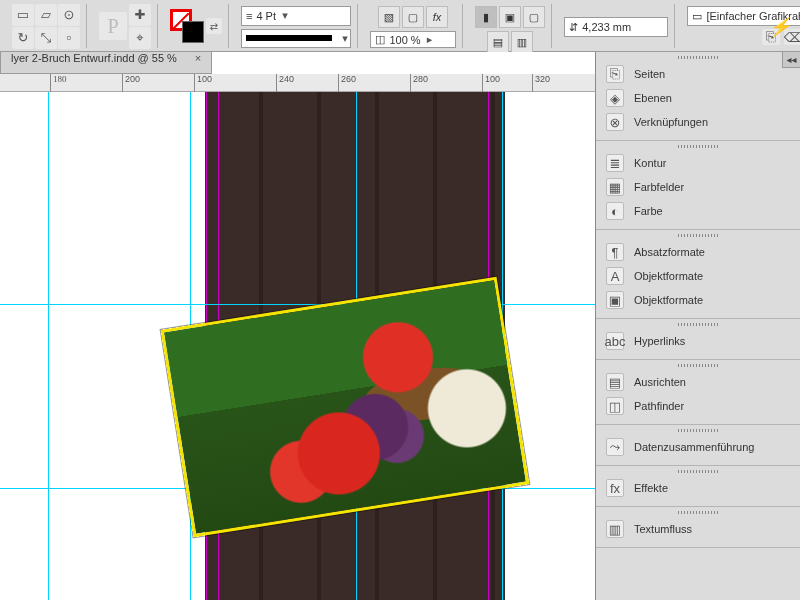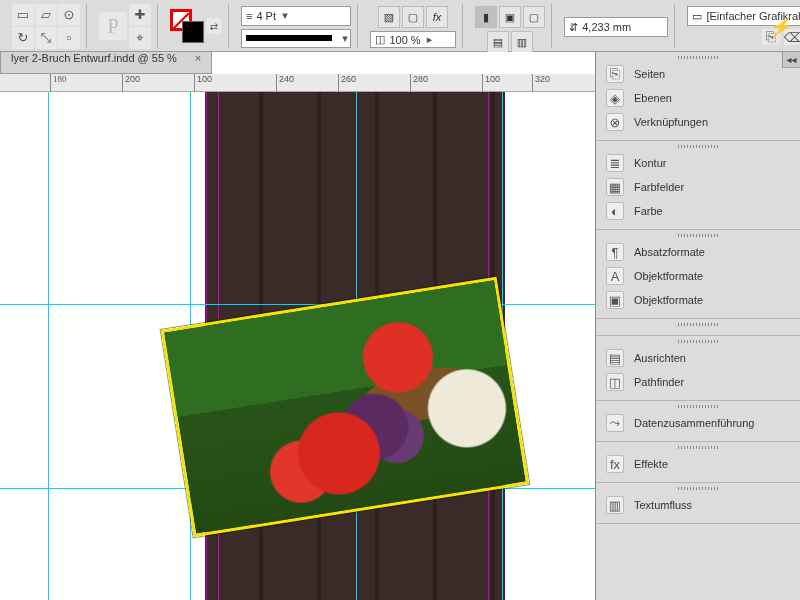--- a/index.html
+++ b/index.html
@@ -225,20 +225,24 @@
         </div>
         <div class="panel-item">
           <div class="pi-icon">▣</div>
           <div class="pi-label">Objektformate</div>
         </div>
       </div>
       <div class="panel-group">
         <div class="grip">
           <span></span>
         </div>
+        <div class="panel-item">
+          <div class="pi-icon">abc</div>
+          <div class="pi-label">Hyperlinks</div>
+        </div>
       </div>
       <div class="panel-group">
         <div class="grip">
           <span></span>
         </div>
         <div class="panel-item">
           <div class="pi-icon">▤</div>
           <div class="pi-label">Ausrichten</div>
         </div>
         <div class="panel-item">

